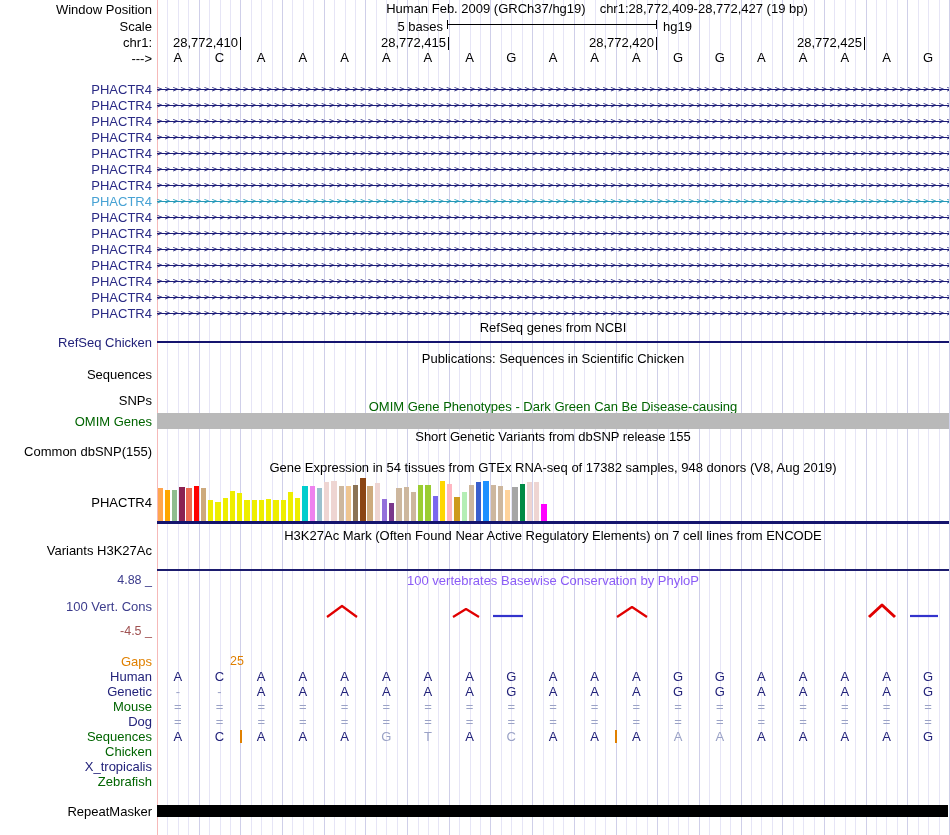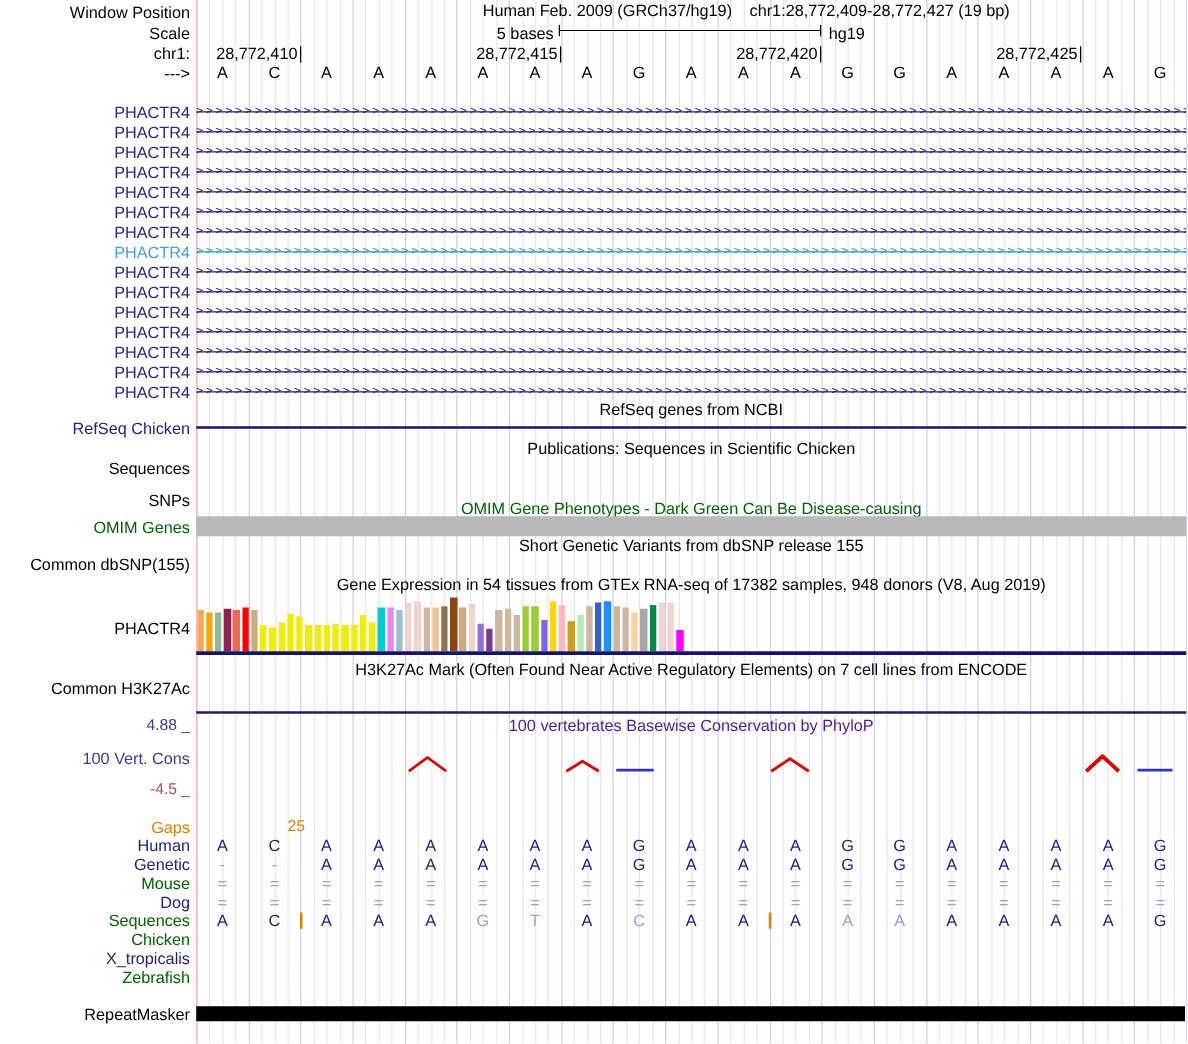--- a/index.html
+++ b/index.html
@@ -303,25 +303,25 @@
       <div class="bar" style="left: 505.02px; top: 490px; width: 5.3px; height: 31px; background: rgb(255, 211, 155);"></div>
       <div class="bar" style="left: 512.26px; top: 487px; width: 5.3px; height: 34px; background: rgb(166, 166, 166);"></div>
       <div class="bar" style="left: 519.5px; top: 484px; width: 5.3px; height: 37px; background: rgb(0, 139, 69);"></div>
       <div class="bar" style="left: 526.74px; top: 482px; width: 5.3px; height: 39px; background: rgb(238, 213, 210);"></div>
       <div class="bar" style="left: 533.98px; top: 482px; width: 5.3px; height: 39px; background: rgb(238, 213, 210);"></div>
       <div class="bar" style="left: 541.22px; top: 504px; width: 5.3px; height: 17px; background: rgb(255, 0, 255);"></div>
     </div>
   <div class="hline" style="left:157px; top:521px; width:792px; height:2.5px; background:#14146e;"></div>
 
   <div class="title" style="top:529px;">H3K27Ac Mark (Often Found Near Active Regulatory Elements) on 7 cell lines from ENCODE</div>
-  <div class="lbl r" style="right:798px; top:543px;">Common H3K27Ac</div>
+  <div class="lbl r" style="right:798px; top:543px;">Variants H3K27Ac</div>
   <div class="hline" style="left:157px; top:569px; width:792px; height:1.5px; background:#1c1c6e;"></div>
 
   <div class="lbl r" style="right:798px; top:573px; color:#3c3c8c; font-size:12.5px;">4.88 _</div>
-  <div class="title" style="top:574px; color:#4c1d95;">100 vertebrates Basewise Conservation by PhyloP</div>
+  <div class="title" style="top:574px; color:#8b5cf6;">100 vertebrates Basewise Conservation by PhyloP</div>
   <div class="lbl r" style="right:798px; top:599px; color:#3c3c8c;">100 Vert. Cons</div>
   <div class="lbl r" style="right:798px; top:624px; color:#a05252; font-size:12.5px;">-4.5 _</div>
   <div id="cons-layer">
       <svg width="792" height="26" style="left: 157px; top: 598px;">
         <path d="M 170 19 L 185 8 L 200 19" stroke="#e00000" stroke-width="2.2" fill="none" stroke-linejoin="round"></path>
         <path d="M 296 19 L 309 11 L 322 19" stroke="#e00000" stroke-width="2.2" fill="none" stroke-linejoin="round"></path>
         <line x1="336" x2="366" y1="18" y2="18" stroke="#3333cc" stroke-width="2.2"></line>
         <path d="M 460 19 L 475 9 L 490 19" stroke="#e00000" stroke-width="2.2" fill="none" stroke-linejoin="round"></path>
         <path d="M 712 19 L 725 7 L 738 19" stroke="#e00000" stroke-width="3" fill="none" stroke-linejoin="round"></path>
         <line x1="753" x2="781" y1="18" y2="18" stroke="#3333cc" stroke-width="2.2"></line>

